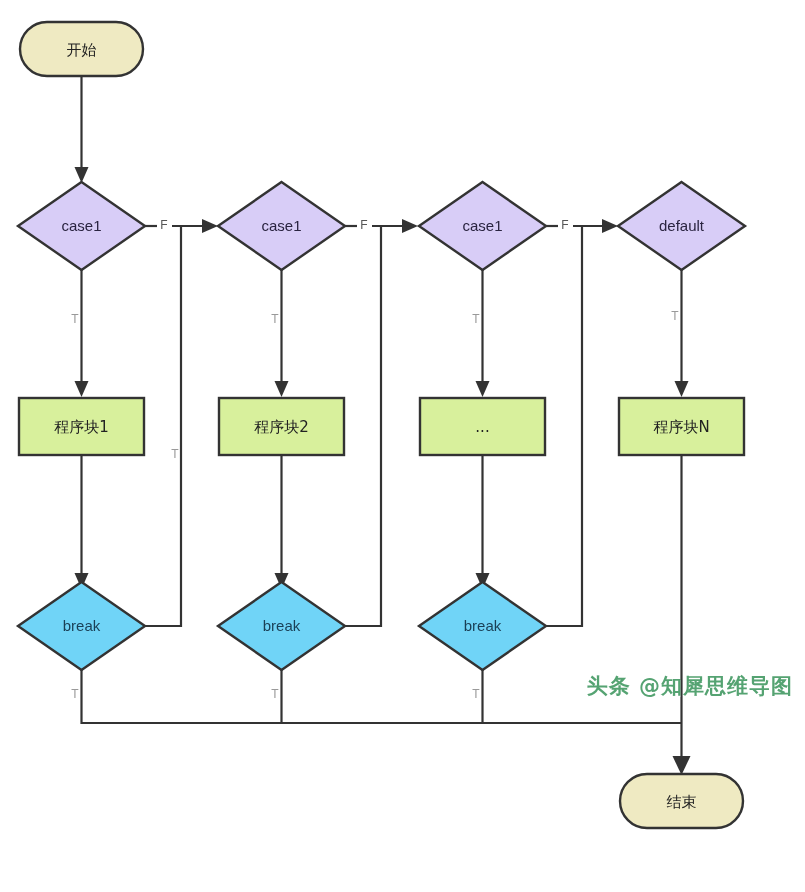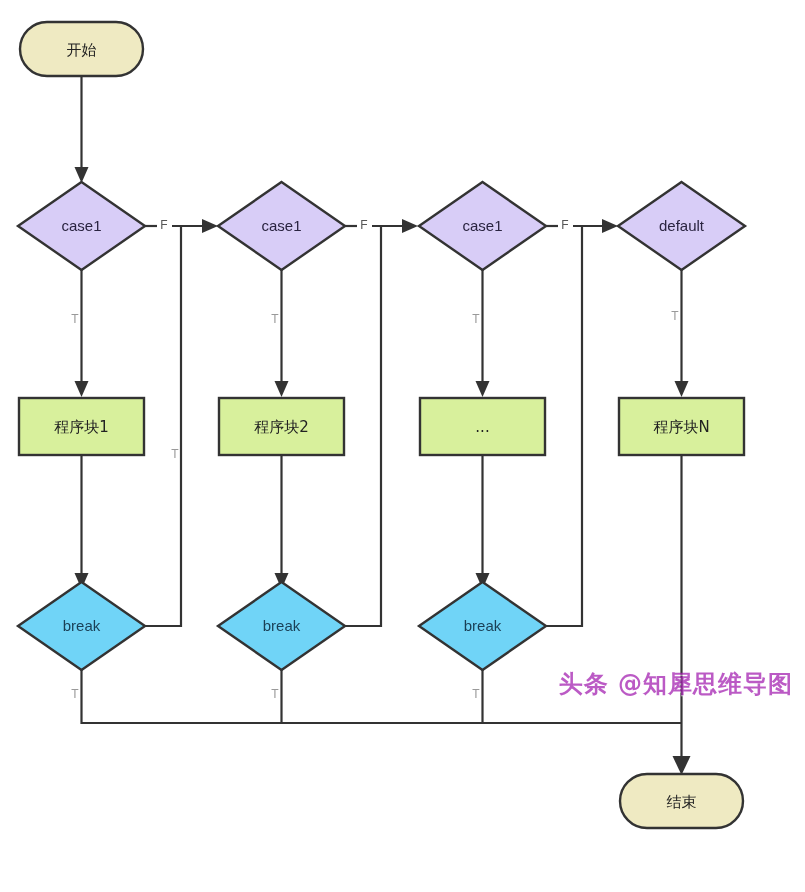--- a/index.html
+++ b/index.html
@@ -66,23 +66,23 @@
     dominant-baseline: middle;
   }
   .edge-label.faint {
     fill: #9a9a9a;
   }
   .watermark {
     position: absolute;
     right: 12px;
     bottom: 12px;
     font-family: "DejaVu Sans", "Liberation Sans", sans-serif;
-    font-size: 24px;
+    font-size: 21px;
     font-weight: bold;
-    color: #a21caf;
+    color: #15803d;
     opacity: 0.72;
     letter-spacing: 1px;
     white-space: nowrap;
     text-shadow: 0 1px 0 rgba(255,255,255,0.85);
   }
 </style>
 </head>
 <body>
 
 <div id="flow-root">

